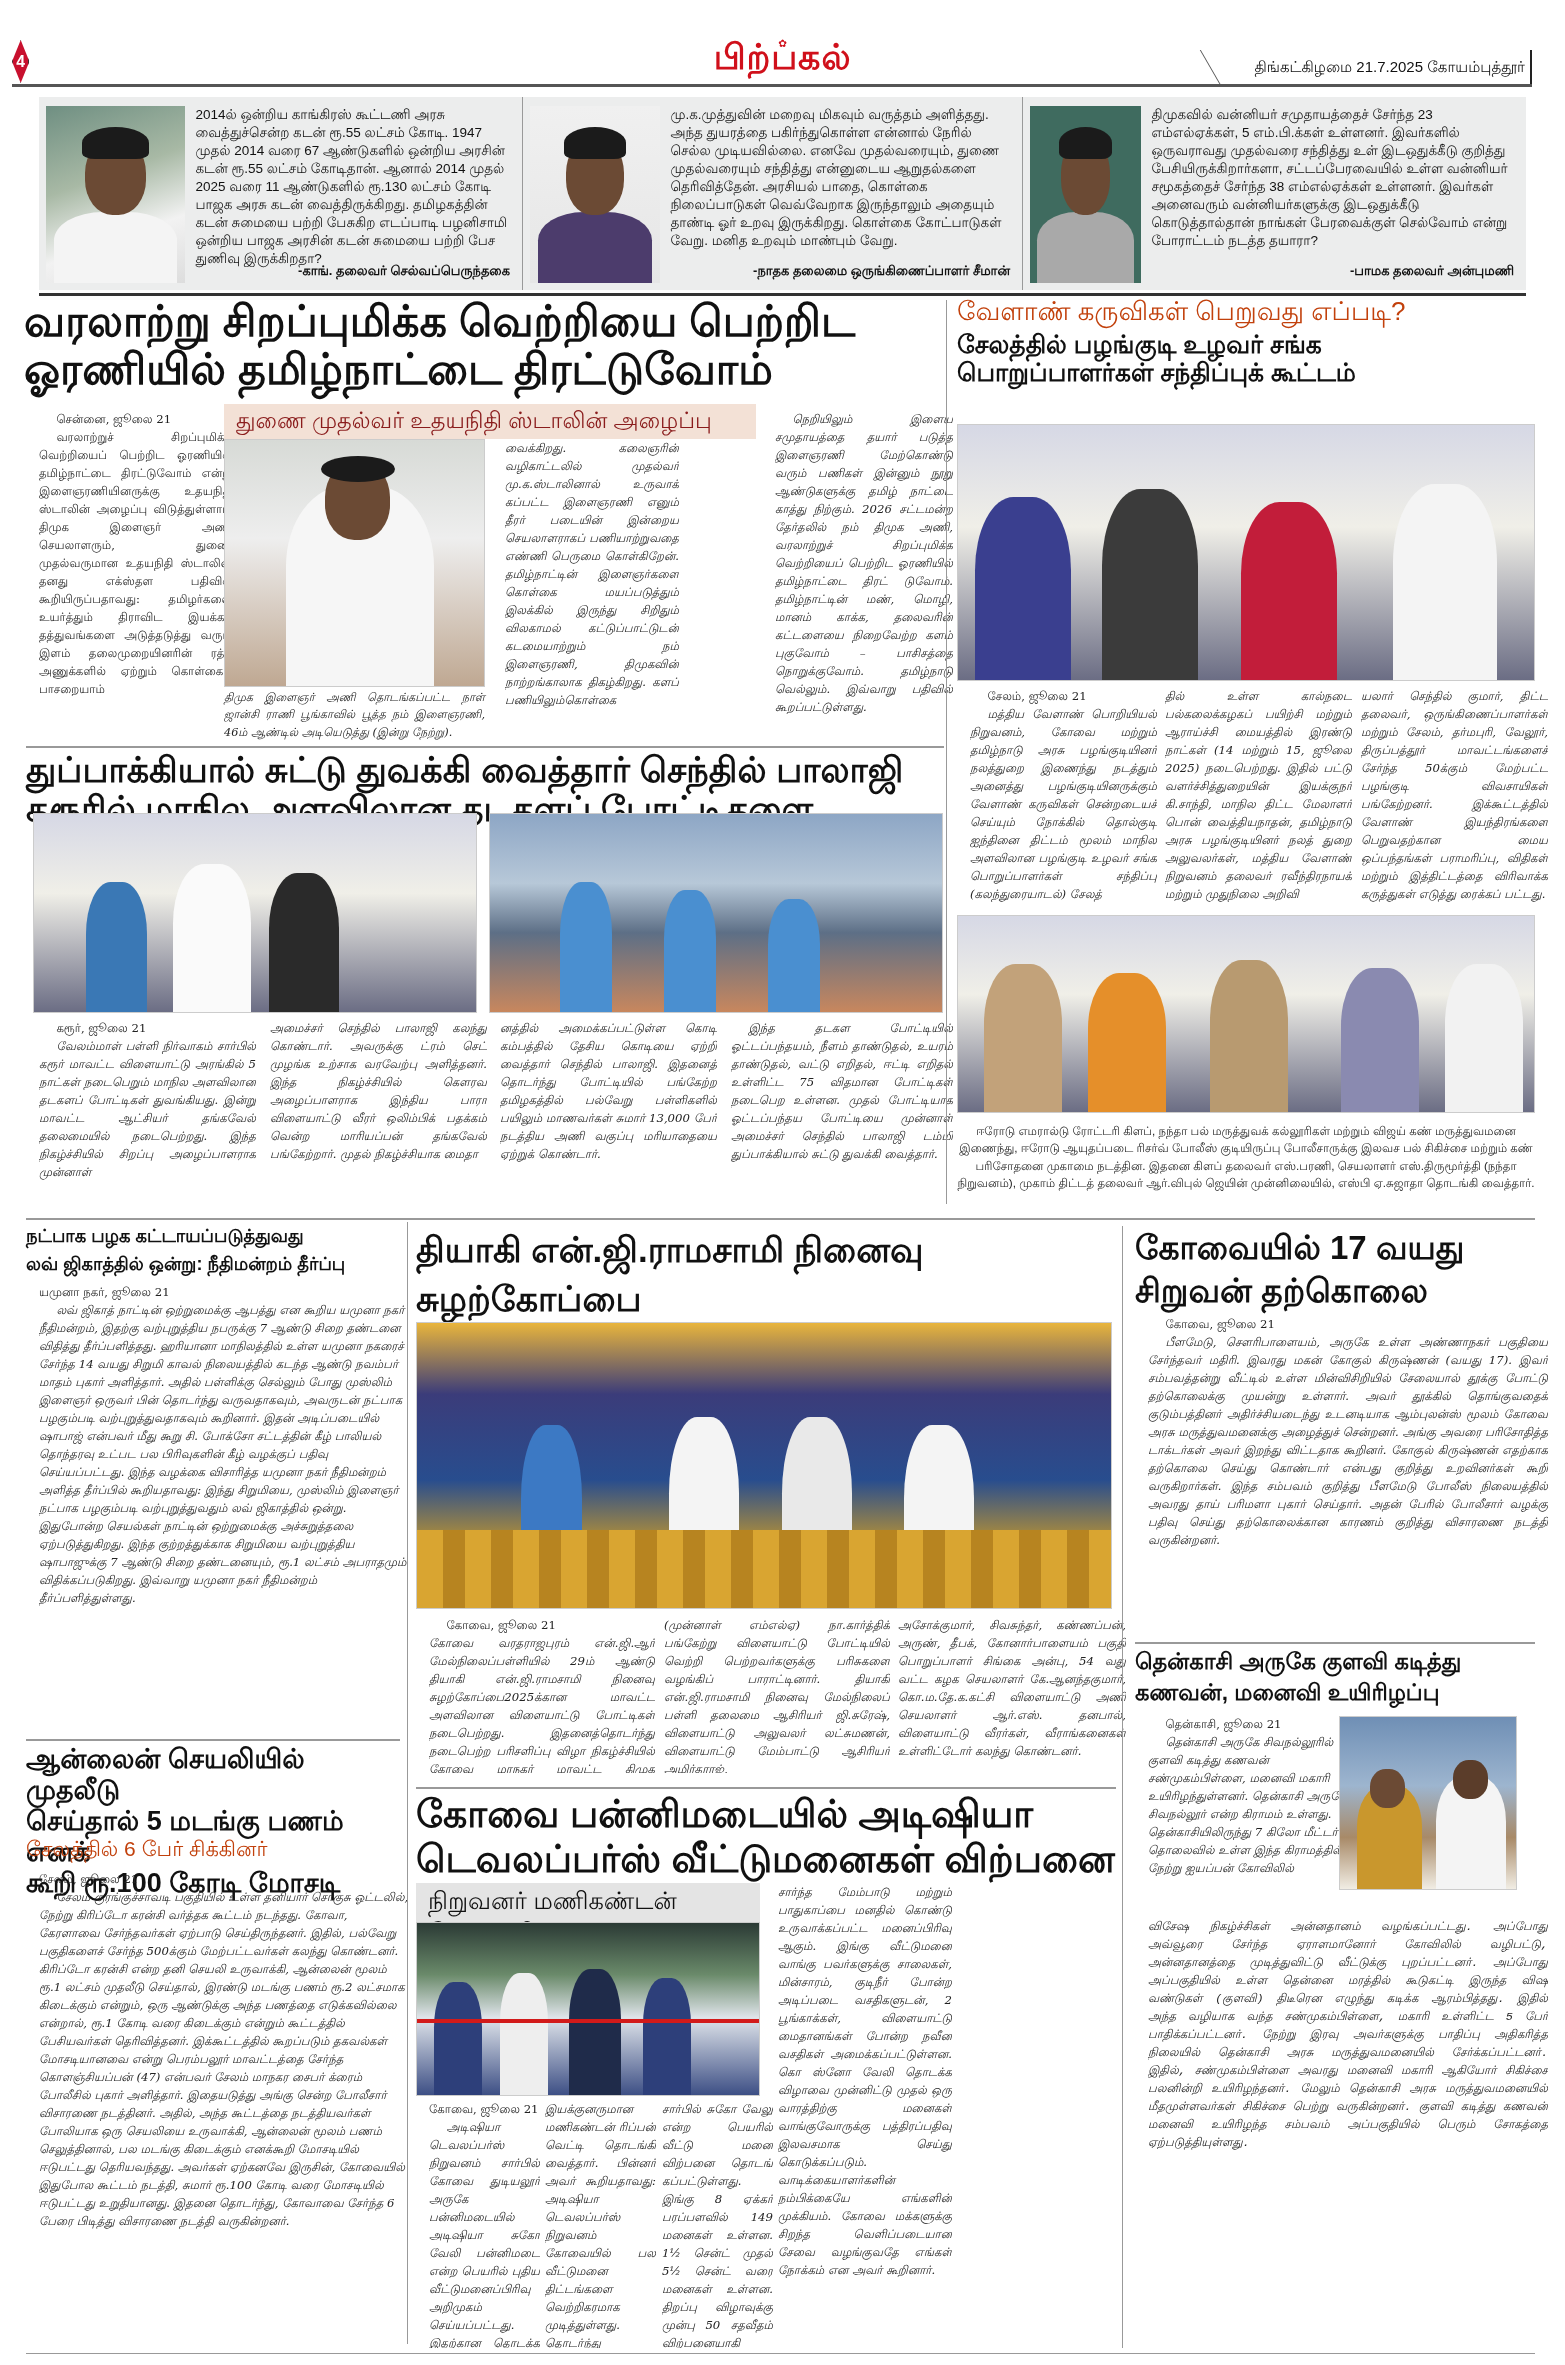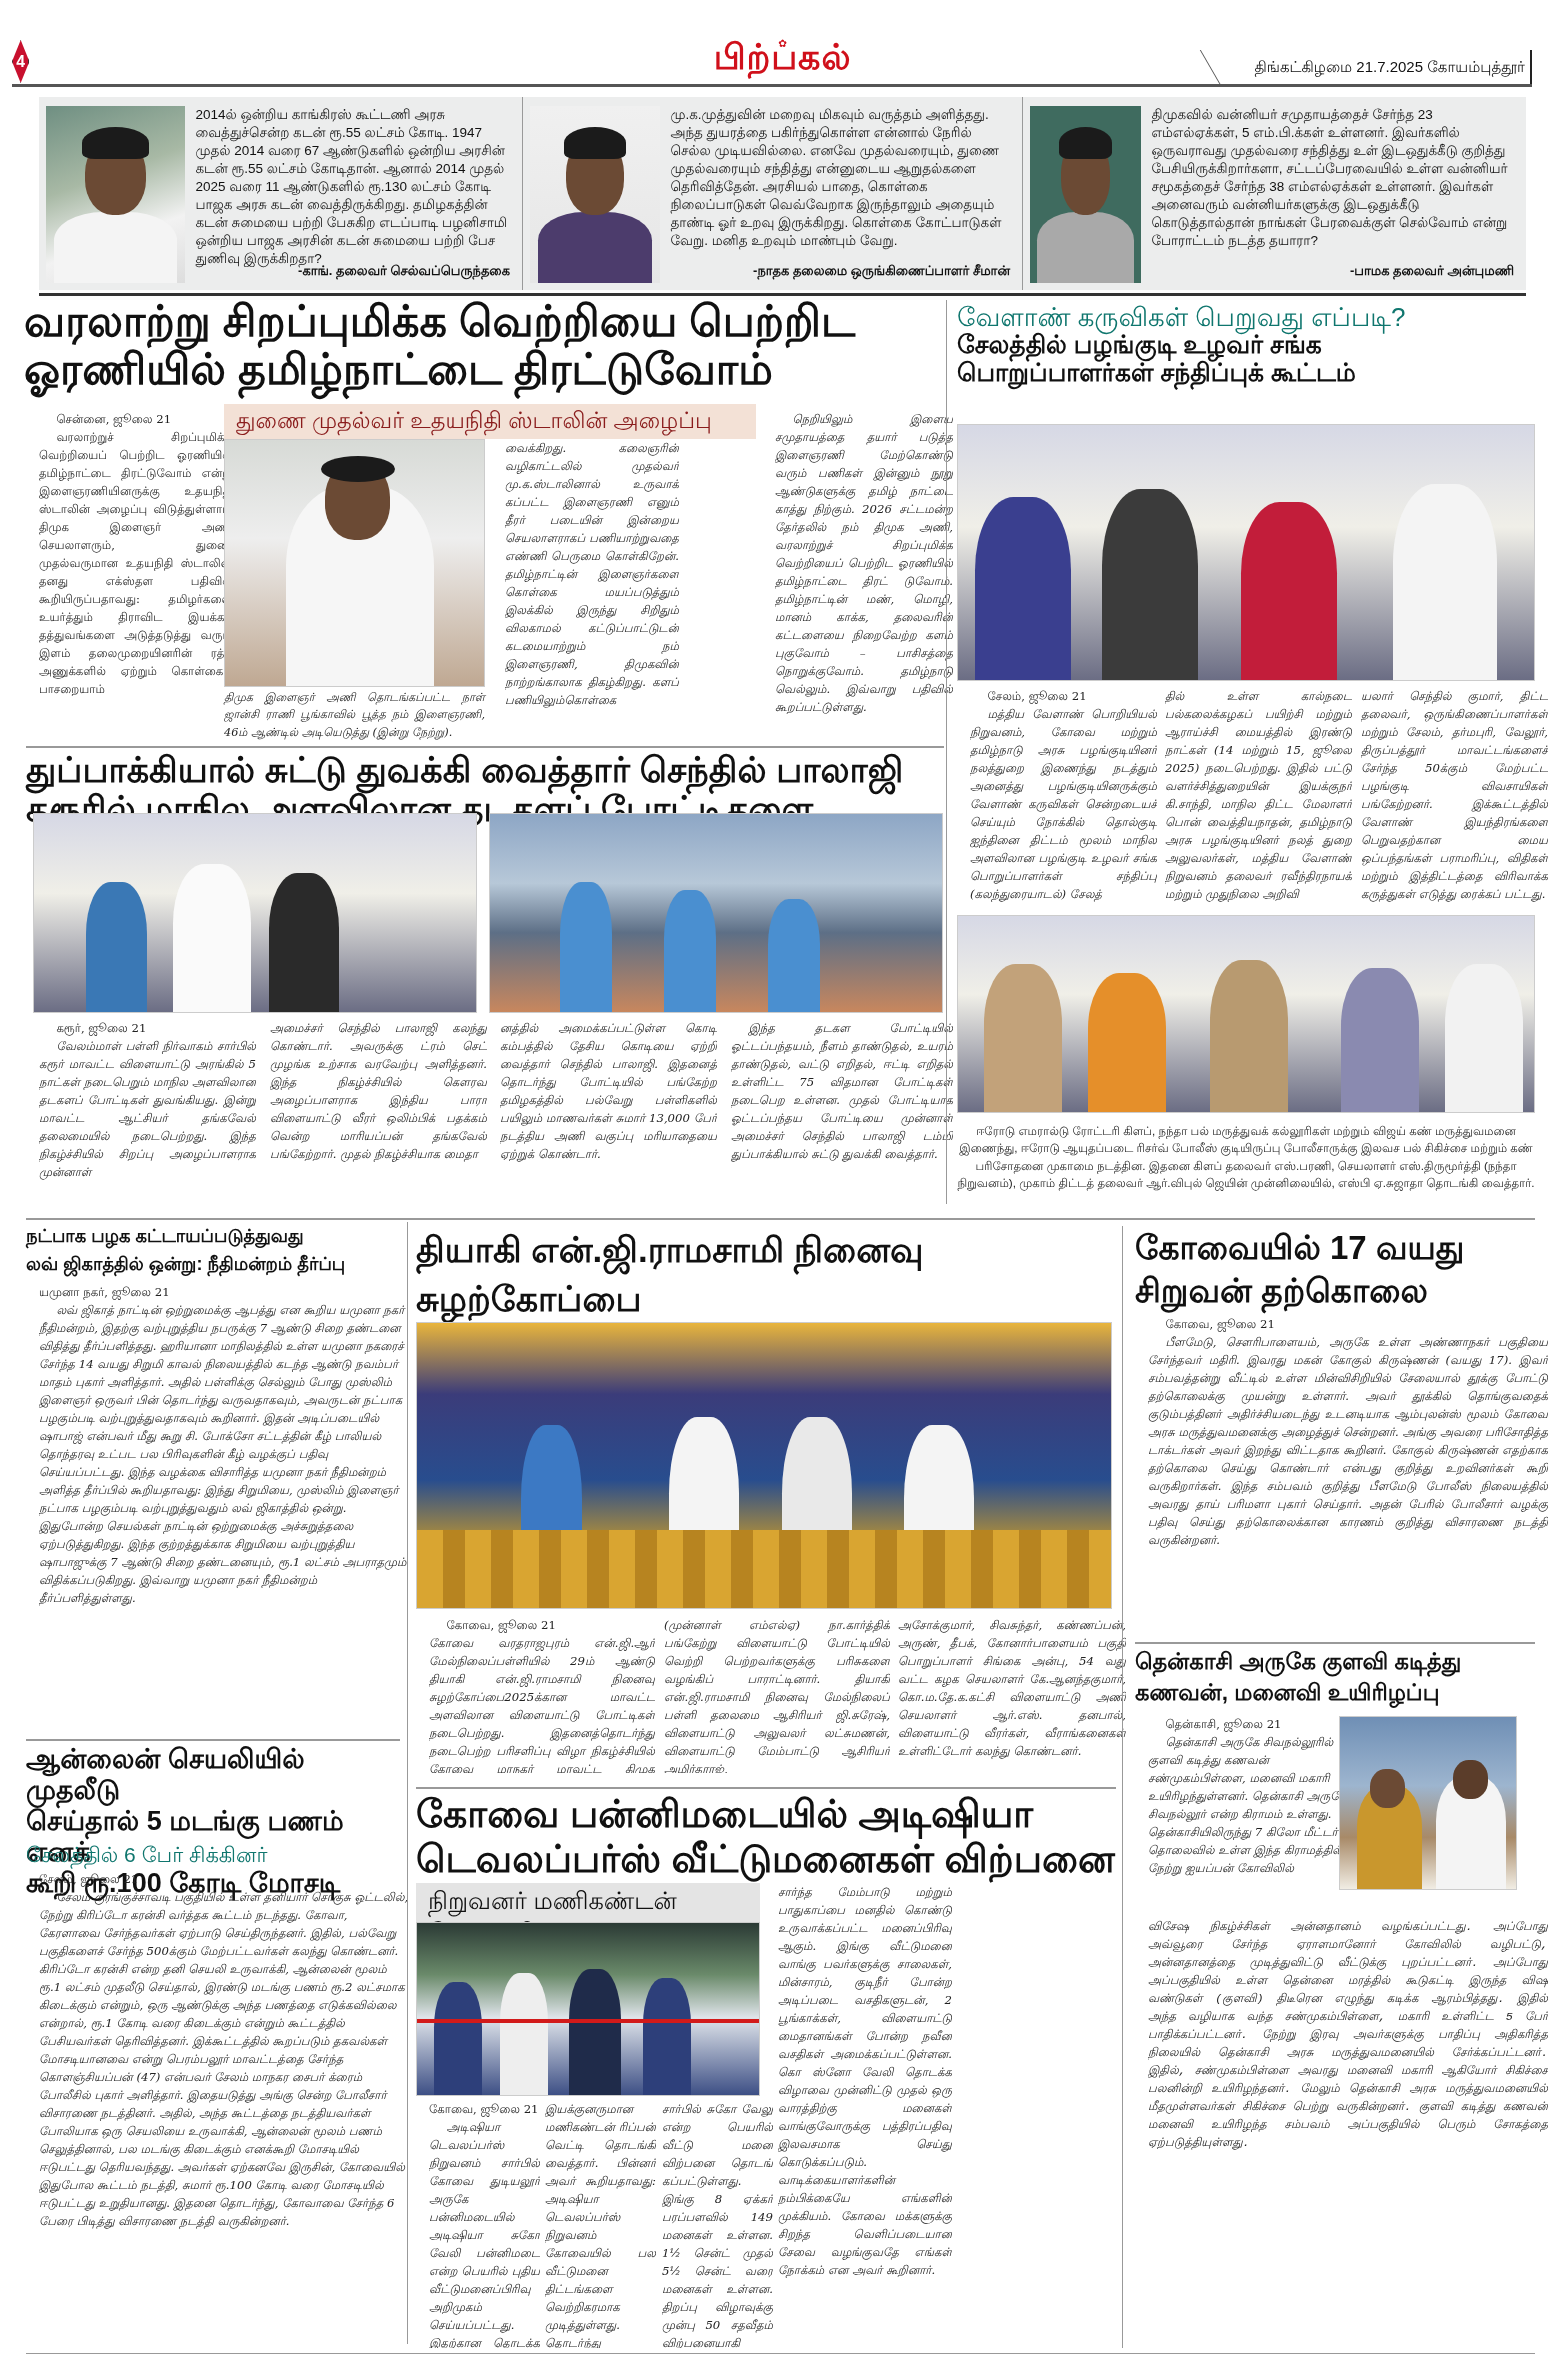--- a/index.html
+++ b/index.html
@@ -28,21 +28,21 @@
   .photo .hair { position:absolute; left: 26%; top: 12%; width: 48%; height: 18%; border-radius: 50% 50% 20% 20%; background:#1b1b1b; }
   .photo .shirt { position:absolute; left: 6%; bottom: 0; width: 88%; height: 40%; border-radius: 40% 40% 0 0; background: #f4f4f4; }
   .quote-text { font: 13.5px/18px "Liberation Sans", sans-serif; color:#111; padding-left: 10.4px; }
   .quote-sig { position:absolute; right: 12px; bottom: 10.4px; font: bold 13px "Liberation Sans", sans-serif; }
 
   .rule-thick { position:absolute; height: 2.6px; background:#333; }
   .rule-thin { position:absolute; height: 1.7px; background:#999; }
   .vrule { position:absolute; width: 0.9px; background:#999; }
 
   .headline { position:absolute; font-family: "Liberation Sans", sans-serif; font-weight: bold; color: #111; line-height: 1.12; }
-  .subhead-red { position:absolute; color:#0f766e; font: 26px "Liberation Sans", sans-serif; margin-top: 6px; }
+  .subhead-red { position:absolute; color:#c2410c; font: 26px "Liberation Sans", sans-serif; }
   .kicker-box { position:absolute; background: #f3e1d6; color: #8a1c1c; font: 22.6px "Liberation Sans", sans-serif; padding: 3.5px 12px; }
   .kicker-grey { position:absolute; background: #e4e4e4; color: #111; font: 30px "Liberation Sans", sans-serif; padding: 3.5px 12px; }
 
   .col { position:absolute; font: italic 11.7px/18px "DejaVu Serif", serif; text-align: justify; color:#222; overflow:hidden;margin-left:13px; }
   .col .dl { font-style: normal; text-align: left; display:block; padding-left: 17.4px; }
   .col p { text-indent: 17.4px; }
   .caption { position:absolute; font: 11.7px/17.4px "Liberation Sans", sans-serif; text-align: center; color:#222; }
 
   .img { position:absolute; overflow:hidden; border: 0.9px solid #ccc; }
   .img-stage { background: linear-gradient(180deg,#d7dad6 0%, #eee 40%, #bfa892 100%); }

